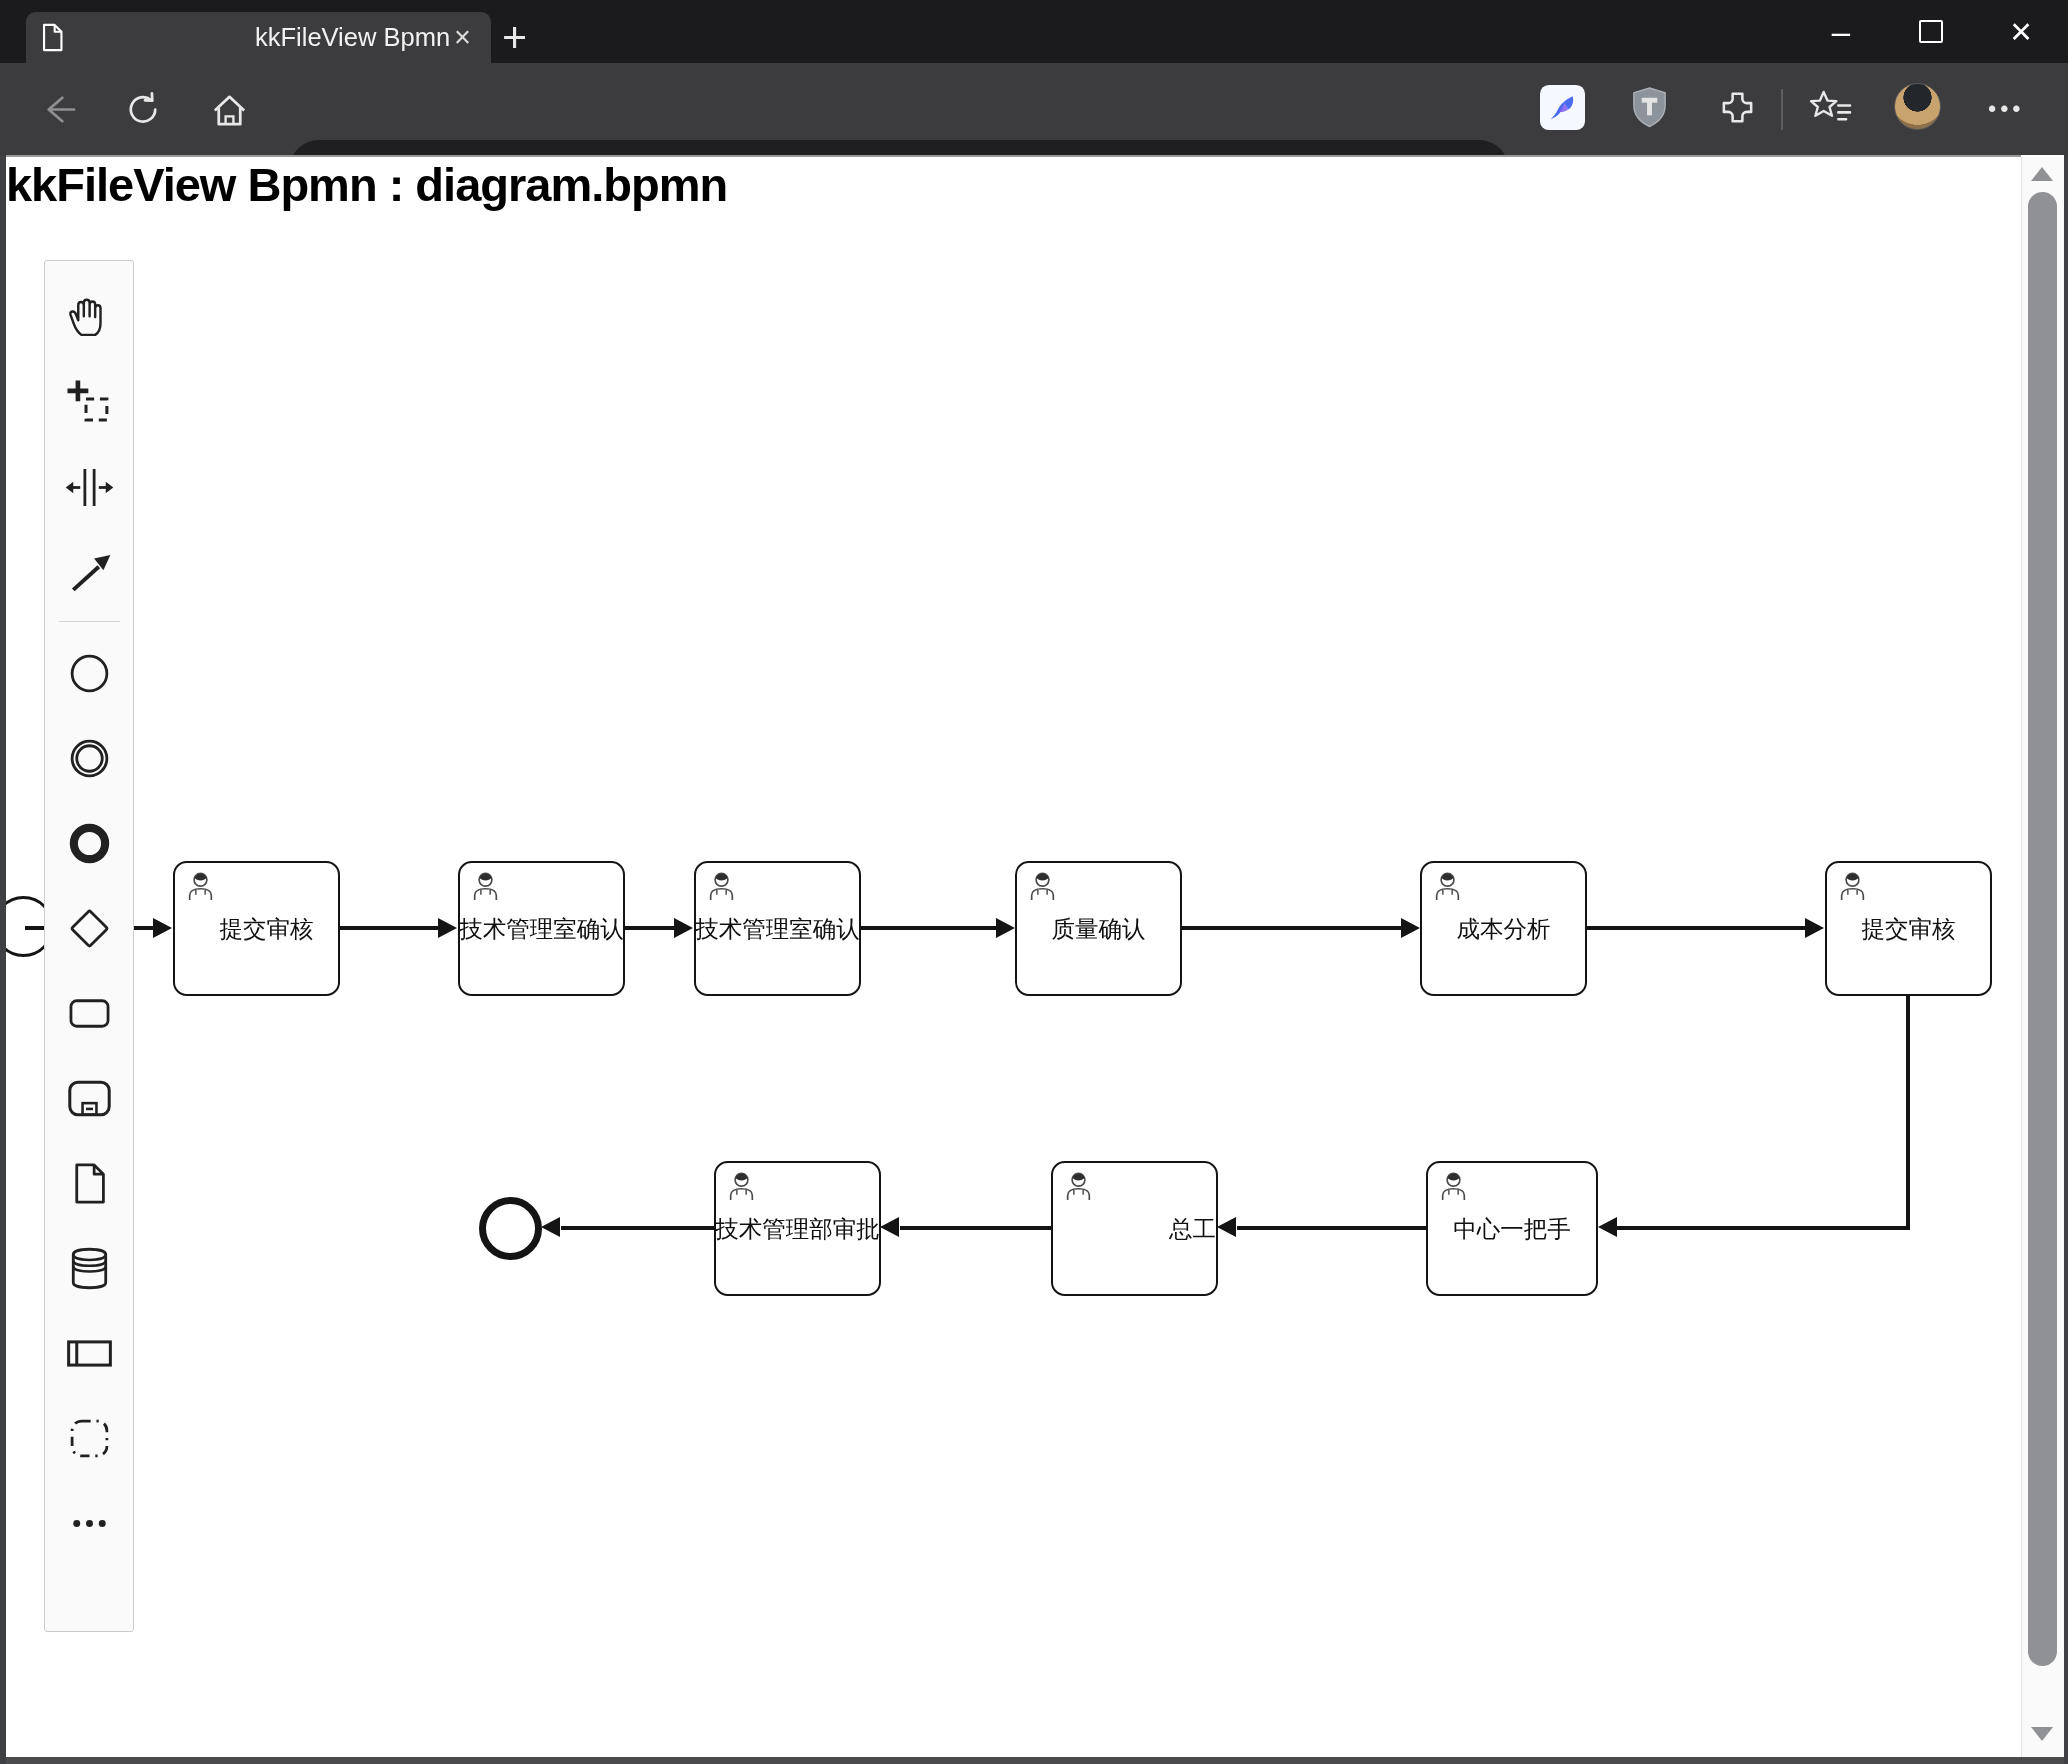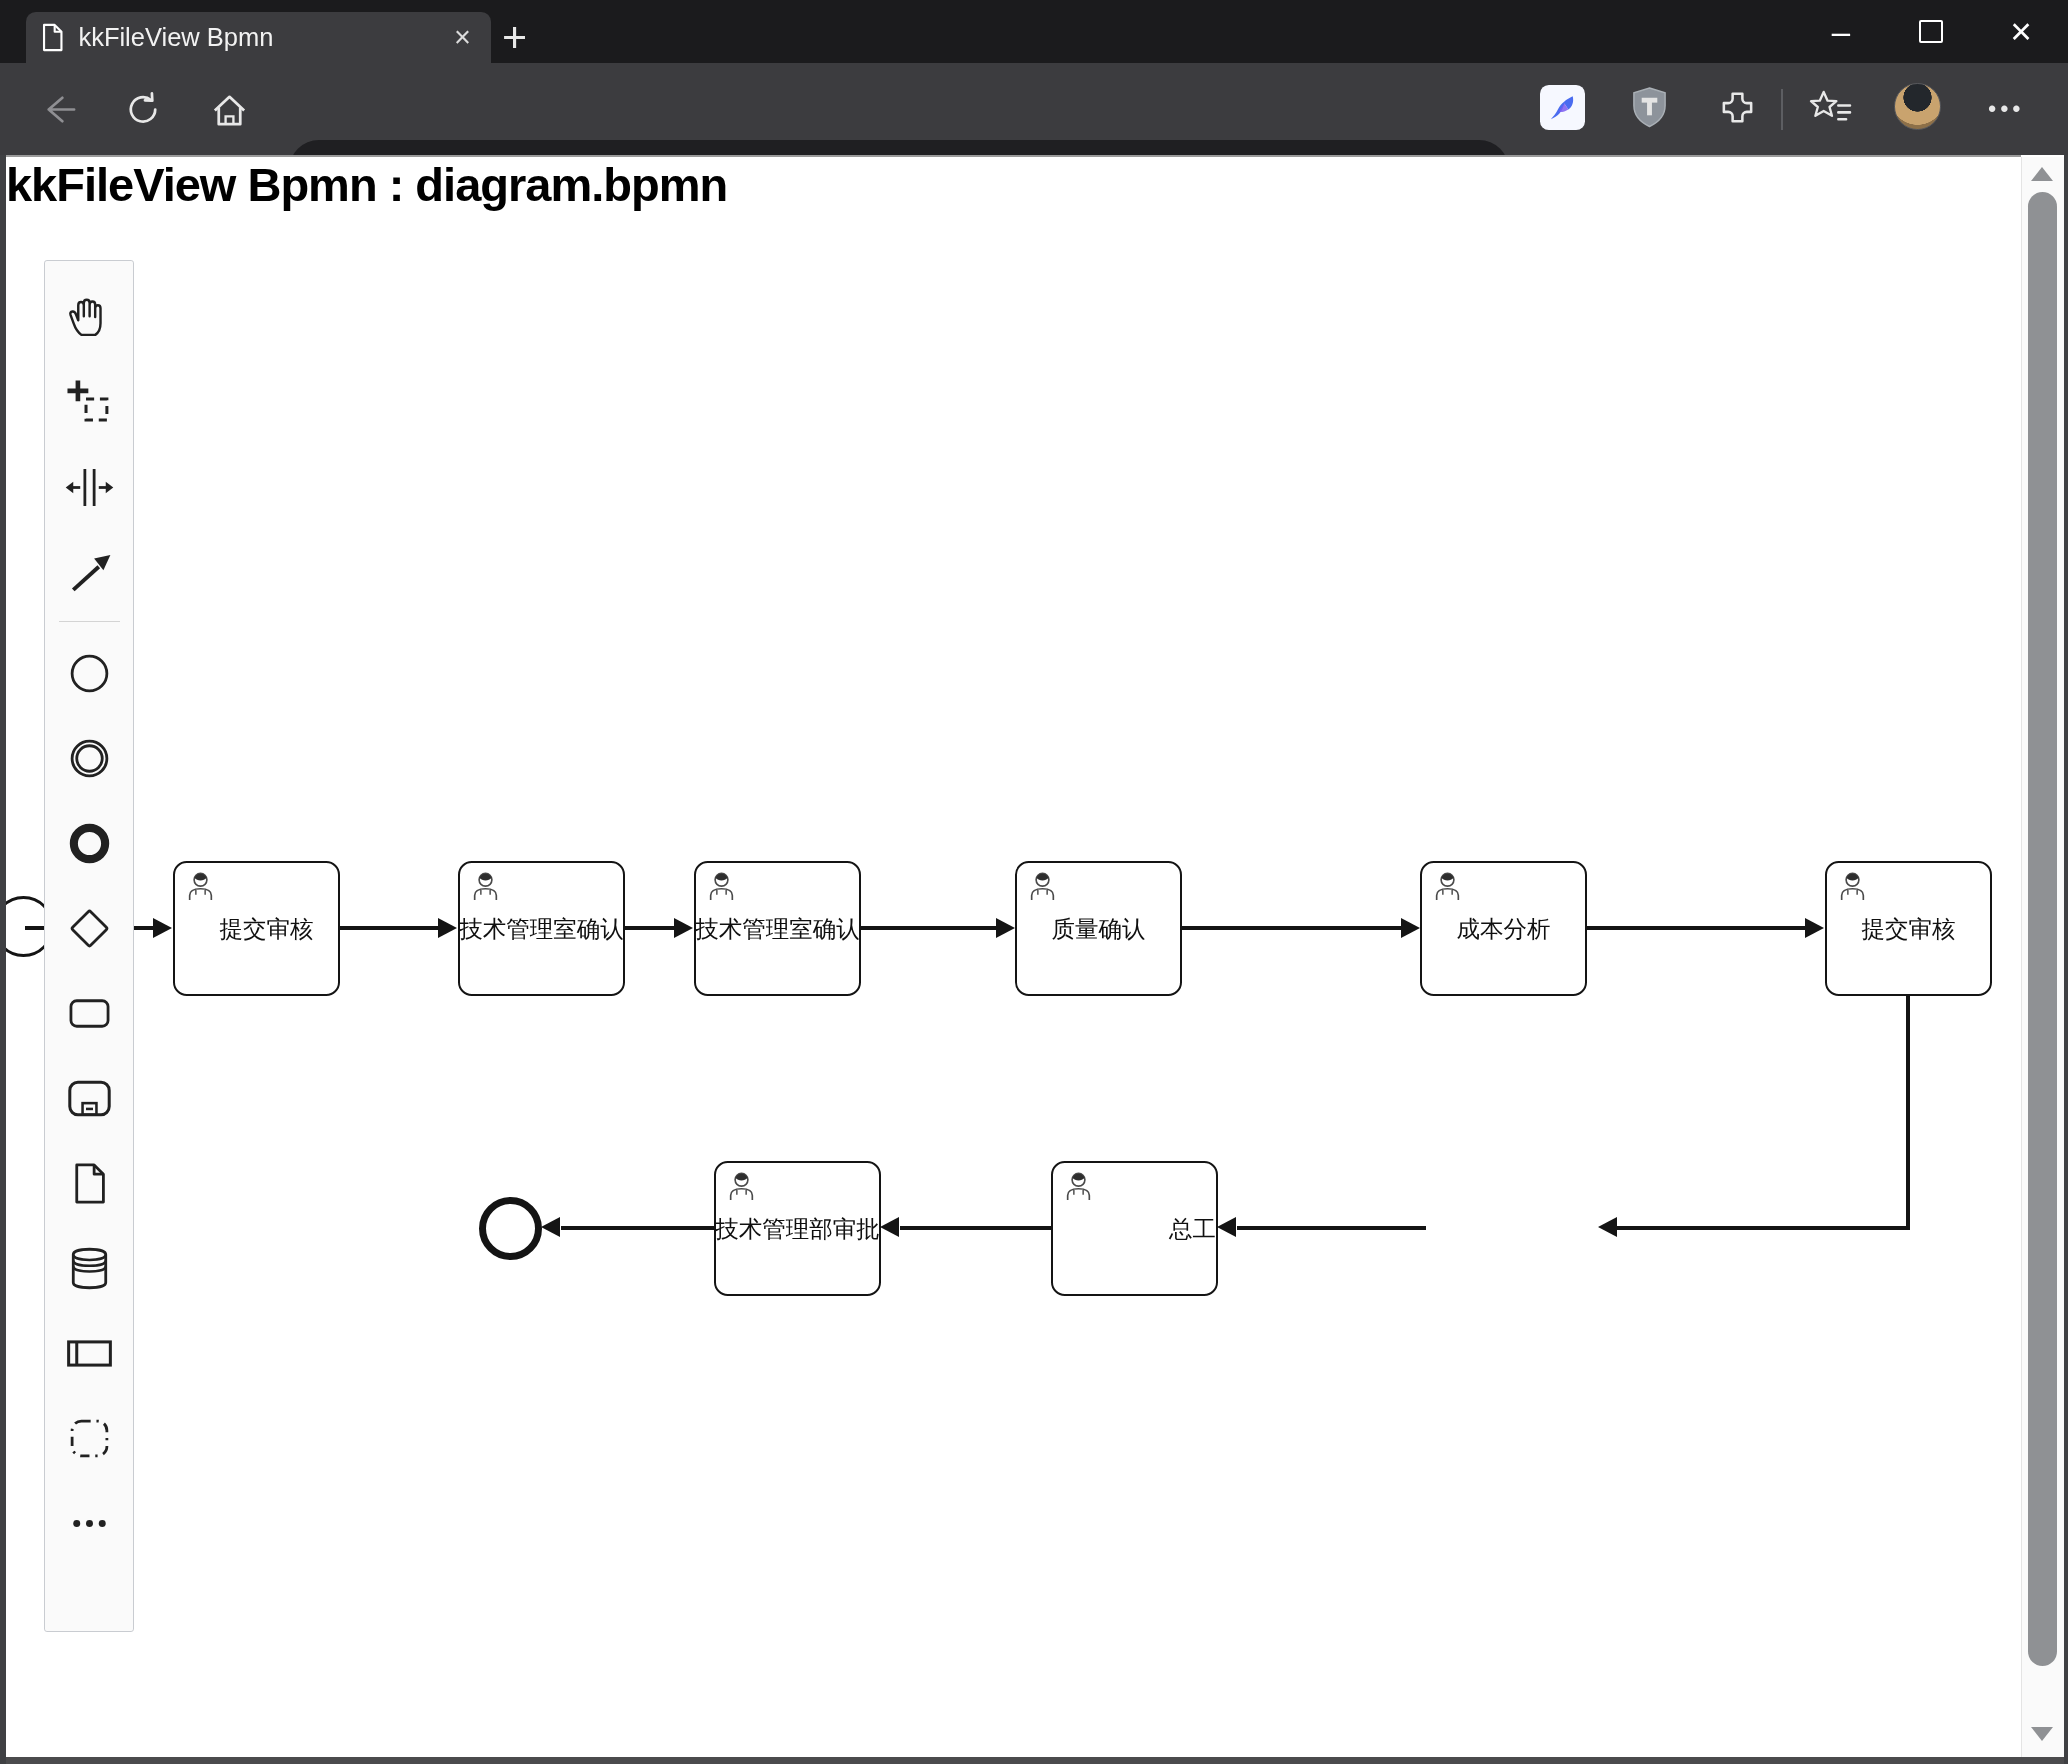--- a/index.html
+++ b/index.html
@@ -2,21 +2,21 @@
 <html><head>
 <meta charset="utf-8">
 <style>
   html,body{margin:0;padding:0;width:2068px;height:1764px;overflow:hidden;
     font-family:"Liberation Sans","DejaVu Sans",sans-serif;background:#fff;}
   #screen{position:relative;width:2068px;height:1764px;background:#fff;}
 
   
   .tabstrip{position:absolute;left:0;top:0;width:2068px;height:63px;background:#1b1b1d;}
   .tab{position:absolute;left:25.5px;top:11.8px;width:465px;height:51px;background:#3c3c3f;
-       border-radius:9.8px 9.8px 0 0;display:flex;align-items:center;padding:0 15.7px;box-sizing:border-box;}
+       border-radius:9.8px 9.8px 0 0;display:flex;align-items:center;padding:0 15.7px;box-sizing:border-box;text-align:right;}
   .tab .favicon{flex:0 0 auto;margin-right:13.7px;display:flex;}
   .tab .title{flex:1;color:#f2f2f2;font-size:25.5px;white-space:nowrap;overflow:hidden;}
   .tab .close{flex:0 0 auto;color:#dcdcdc;font-size:29px;line-height:1;padding:0 3.9px;cursor:default;}
   .newtab{position:absolute;left:502px;top:13.7px;color:#e8e8e8;font-size:43px;font-weight:200;line-height:47px;}
   .winctl{position:absolute;top:0;height:63px;display:flex;align-items:center;justify-content:center;color:#fff;}
   .ctl-min{left:1802px;width:78px;font-size:33px;}
   .ctl-max{left:1892px;width:78px;}
   .ctl-max .box{width:19.6px;height:19.6px;border:2.5px solid #fff;border-radius:2px;}
   .ctl-close{left:1982px;width:78px;font-size:37px;font-weight:300;}
 
@@ -273,20 +273,29 @@
     </div>
     <div class="task" style="left:1051px;top:1006px;justify-content:flex-end;">
       <span class="uicon"><svg width="33" height="33" viewBox="0 0 32 32">
             <circle cx="16" cy="9.5" r="6.2" fill="#fff" stroke="#4a4a4a" stroke-width="1.6"></circle>
             <path d="M10.2 7.6 a6.2 6.2 0 0 1 11.6 0 c-1.4 1.7 -3.4 2.5 -5.8 2.5 c-2.4 0 -4.4 -0.8 -5.8 -2.5 z" fill="#2e2e2e"></path>
             <path d="M5.5 29 v-4.2 c0 -4.6 4.6 -6.6 10.5 -6.6 s10.5 2 10.5 6.6 V29" fill="#fff" stroke="#4a4a4a" stroke-width="1.6"></path>
             <path d="M11.5 19.4 V24 M20.5 19.4 V24" stroke="#4a4a4a" stroke-width="1.4"></path>
           </svg></span>
       <span class="lbl">总工</span>
     </div>
+    <div class="task" style="left:1426px;top:1006px;width:172px;">
+      <span class="uicon"><svg width="33" height="33" viewBox="0 0 32 32">
+            <circle cx="16" cy="9.5" r="6.2" fill="#fff" stroke="#4a4a4a" stroke-width="1.6"></circle>
+            <path d="M10.2 7.6 a6.2 6.2 0 0 1 11.6 0 c-1.4 1.7 -3.4 2.5 -5.8 2.5 c-2.4 0 -4.4 -0.8 -5.8 -2.5 z" fill="#2e2e2e"></path>
+            <path d="M5.5 29 v-4.2 c0 -4.6 4.6 -6.6 10.5 -6.6 s10.5 2 10.5 6.6 V29" fill="#fff" stroke="#4a4a4a" stroke-width="1.6"></path>
+            <path d="M11.5 19.4 V24 M20.5 19.4 V24" stroke="#4a4a4a" stroke-width="1.4"></path>
+          </svg></span>
+      <span class="lbl">中心一把手</span>
+    </div>
   </div>
 
   <div class="palette">
     <div class="pal-entry">
       <svg width="51" height="51" viewBox="0 0 44 44">
           <path d="M15 37 q-4.5 -3.5 -6.5 -9.5 l-2.8 -7.5 q-0.9 -2.8 1.6 -3.2 q2 -0.3 3 2.4 l2 5.2 V11.5 q0 -2.8 2.4 -2.8 t2.4 2.8 v9.5 V9.5 q0 -2.8 2.5 -2.8 t2.5 2.8 v11.5 V11 q0 -2.8 2.4 -2.8 t2.4 2.8 v10.5 V14 q0 -2.6 2.3 -2.6 t2.3 2.6 v13 q0 7 -4.5 10 z" fill="none" stroke="#212121" stroke-width="2.1" stroke-linejoin="round"></path>
         </svg>
     </div>
     <div class="pal-entry">
       <svg width="51" height="51" viewBox="0 0 44 44">

